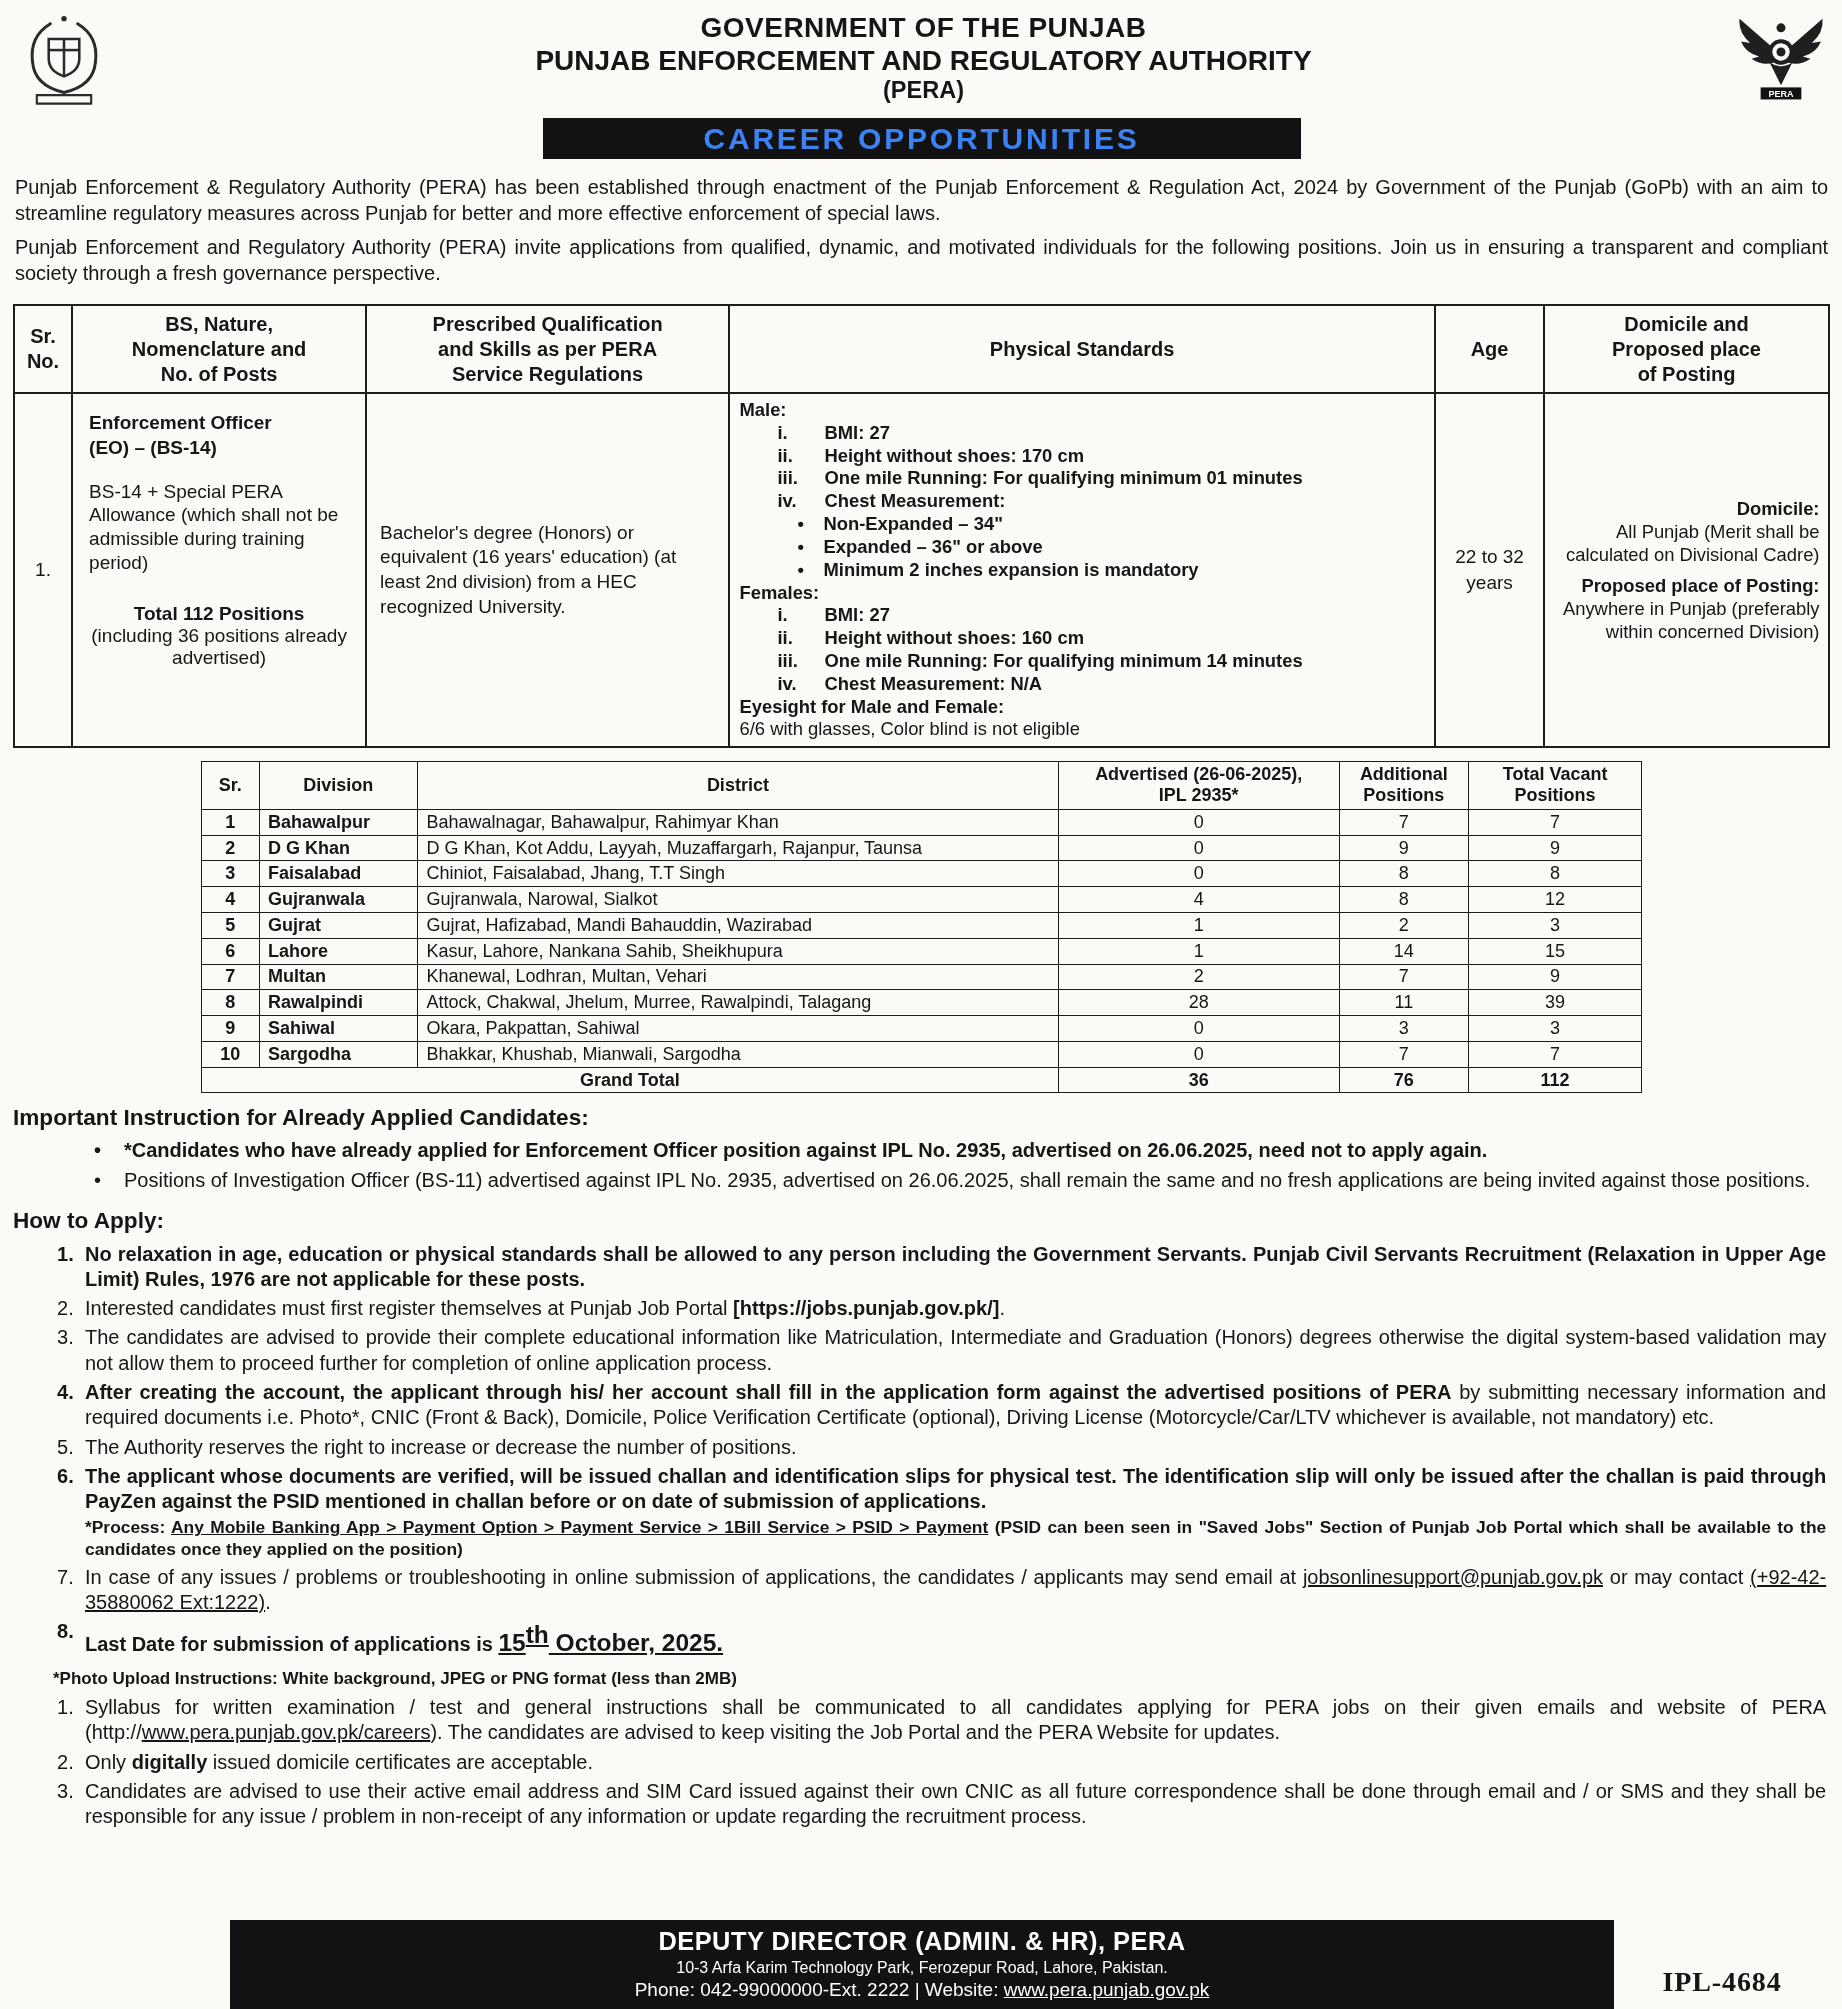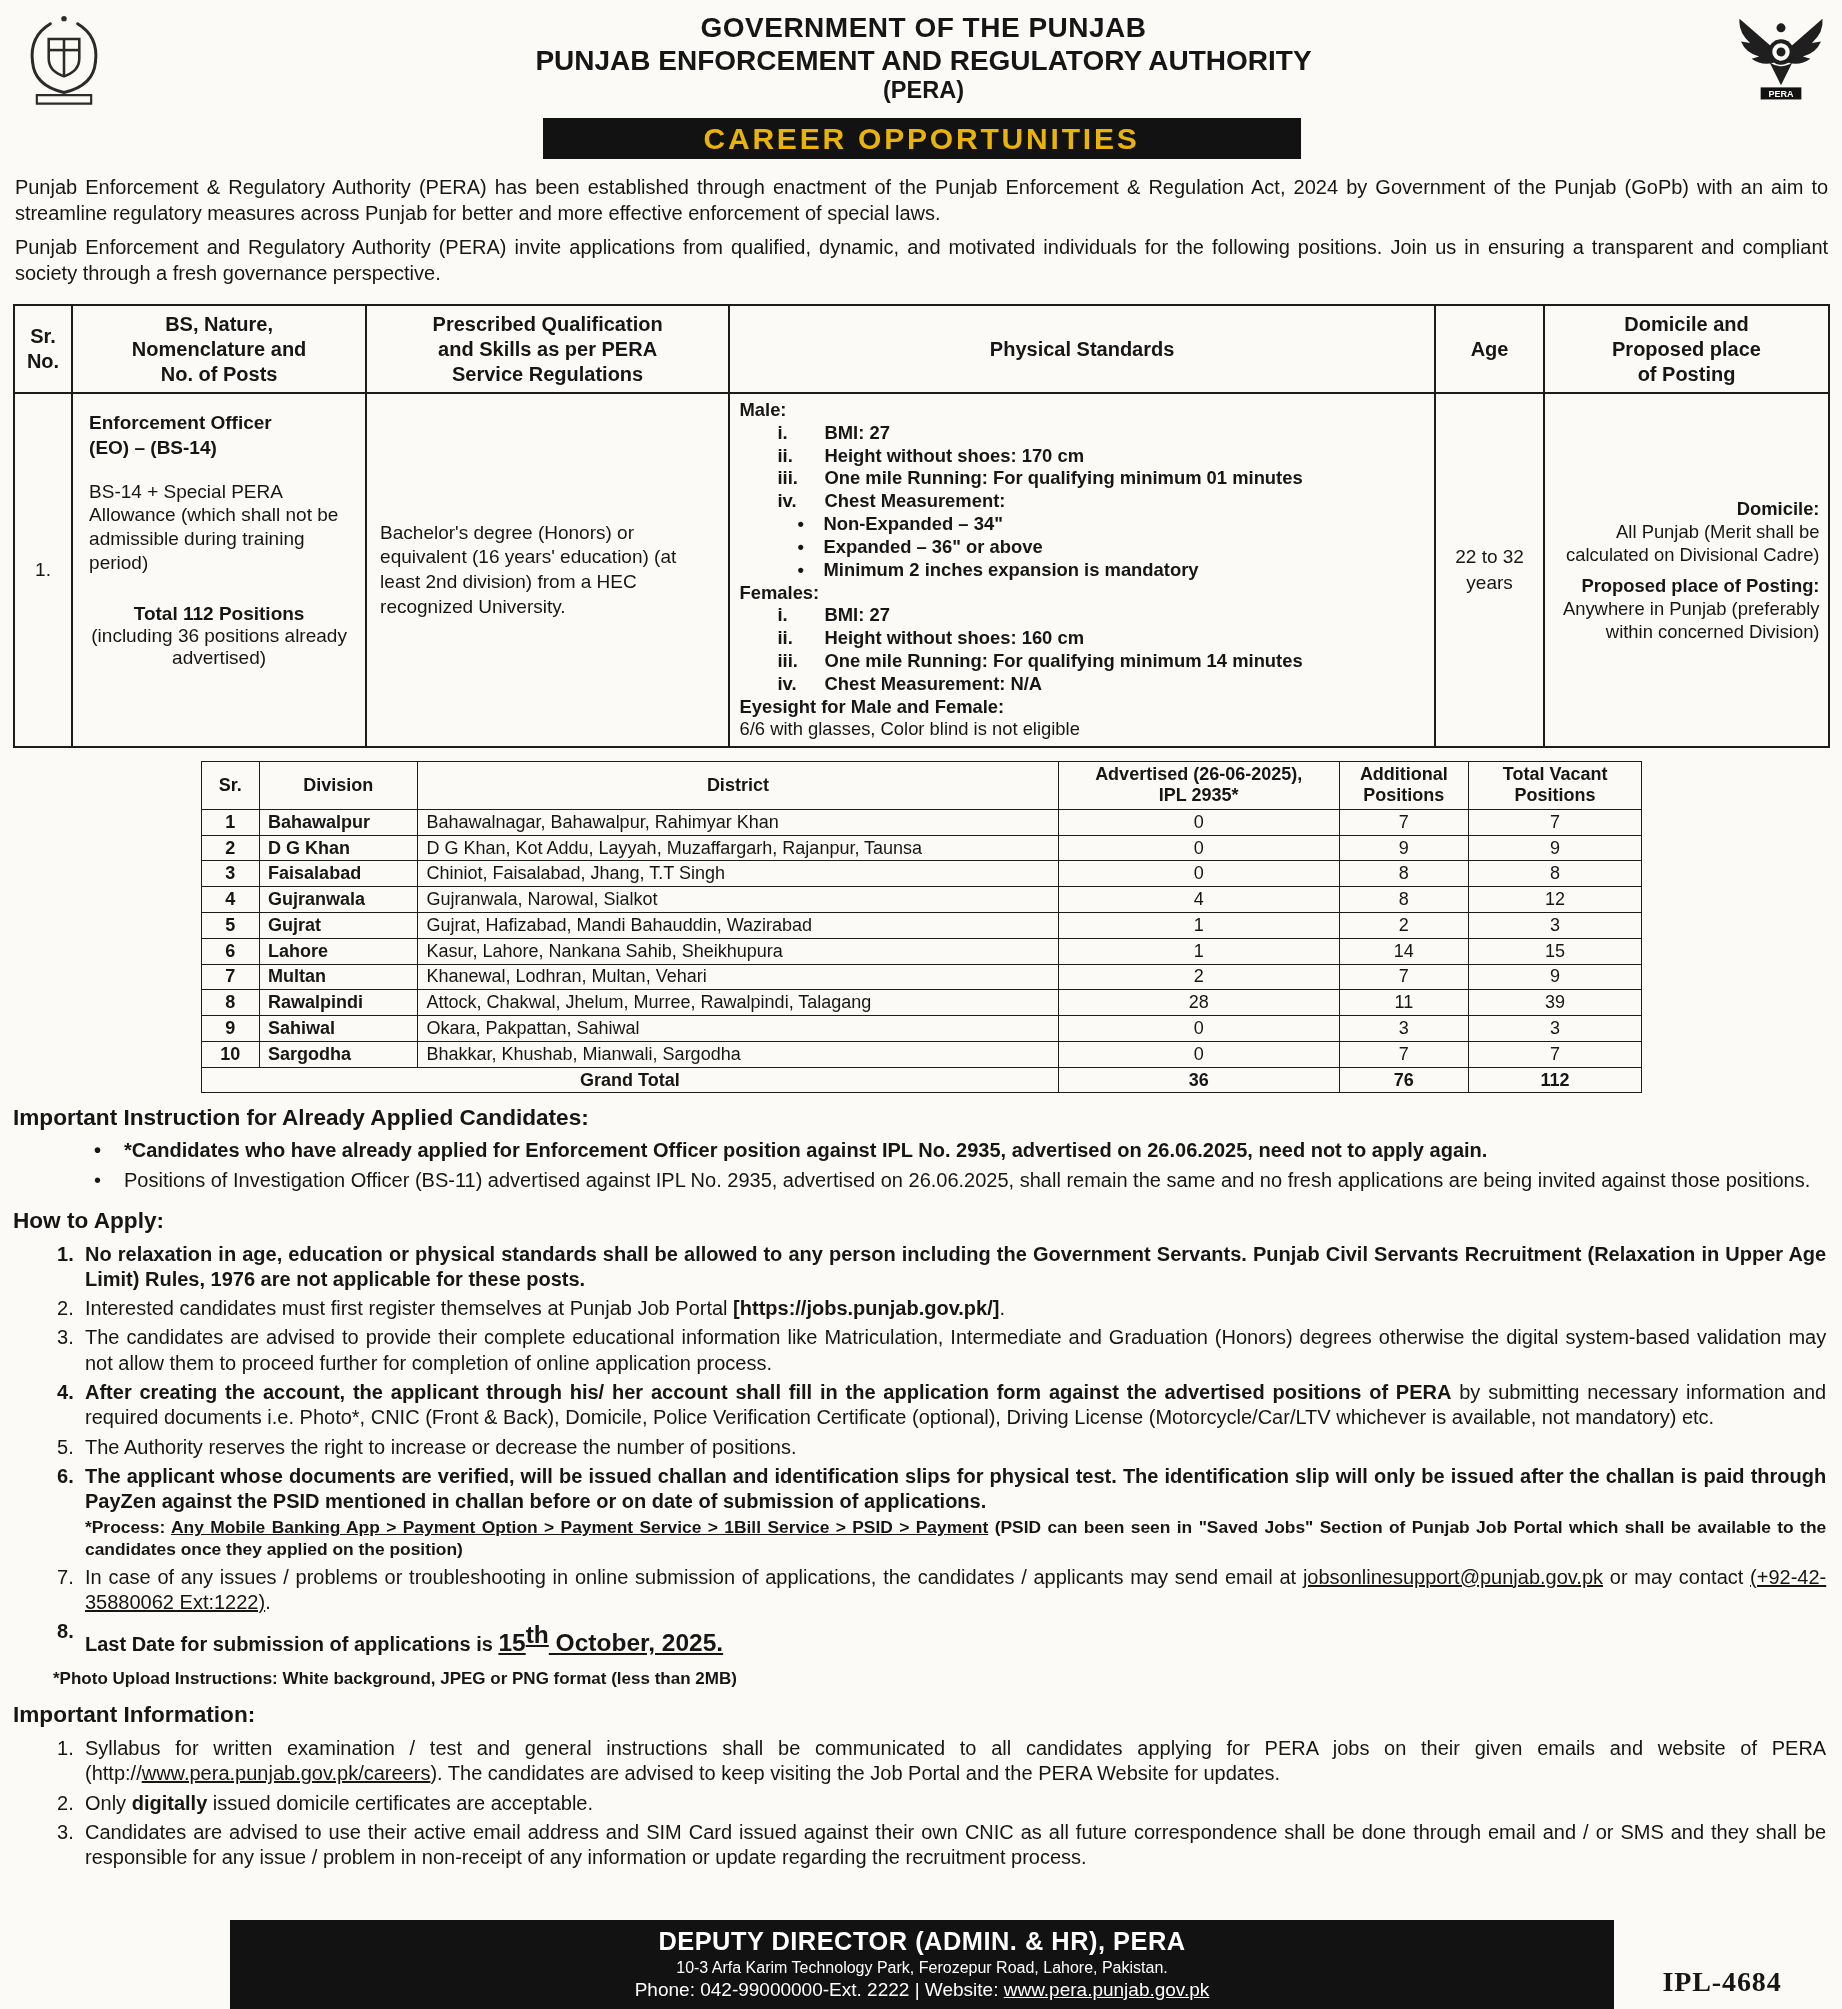--- a/index.html
+++ b/index.html
@@ -8,21 +8,21 @@
   .page{width:1843px;min-height:2009px;background:#fbfaf7;padding:11.3px 13px 0;display:flex;flex-direction:column}
 
   
   .masthead{display:flex;align-items:flex-start;gap:9.4px}
   .logo{flex:none}
   .masthead-text{flex:1;text-align:center;line-height:1.18}
   .gov-line{font-size:28px;font-weight:700;letter-spacing:0.5px}
   .authority-line{font-size:28px;font-weight:700}
   .pera-line{font-size:23.5px;font-weight:700}
   .banner-row{display:flex;justify-content:center;margin:7.5px 0 7.5px}
-  .banner{background:#121212;color:#eab308;font-size:30px;font-weight:700;letter-spacing:2.8px;padding:3.8px 0;width:758px;text-align:center}
+  .banner{background:#121212;color:#3b82f6;font-size:30px;font-weight:700;letter-spacing:2.8px;padding:3.8px 0;width:758px;text-align:center}
 
   .intro-para{font-size:20px;line-height:1.28;margin:8.5px 1.9px;text-align:justify}
 
   
   table.positions{width:100%;border-collapse:collapse;table-layout:fixed;margin:9.4px 0 13px}
   .positions th,.positions td{border:2.8px solid #1c1c1c;padding:5.6px 8.5px;vertical-align:top}
   .positions th{font-size:20px;font-weight:700;text-align:center;vertical-align:middle;line-height:1.25;white-space:pre-line}
   td.c-sr{font-size:19px;text-align:center;vertical-align:middle}
   td.c-post{font-size:19px}
   .post-title{font-weight:700;white-space:pre-line;margin:11.3px 0 19px;padding-left:7.5px;line-height:1.3}
@@ -400,21 +400,20 @@
         <span class="li-marker">7.</span>
         <div class="li-body"><span class="seg">In case of any issues / problems or troubleshooting in online submission of applications, the candidates / applicants may send email at </span><span class="seg u">jobsonlinesupport@punjab.gov.pk</span><span class="seg"> or may contact </span><span class="seg u">(+92-42-35880062 Ext:1222)</span><span class="seg">.</span></div>
       </div>
       <div class="li-row">
         <span class="li-marker b">8.</span>
         <div class="li-body"><span class="seg b">Last Date for submission of applications is </span><span class="seg b u big">15</span><sup class="seg b u big">th</sup><span class="seg b u big"> October, 2025.</span></div>
       </div>
     </div>
   <div class="footnote">*Photo Upload Instructions: White background, JPEG or PNG format (less than 2MB)</div>
 
-  <h2 class="section-title">Important Information:</h2>
   <div id="info-list">
       <div class="li-row">
         <span class="li-marker">1.</span>
         <div class="li-body"><span class="seg">Syllabus for written examination / test and general instructions shall be communicated to all candidates applying for PERA jobs on their given emails and website of PERA (http://</span><span class="seg u">www.pera.punjab.gov.pk/careers</span><span class="seg">). The candidates are advised to keep visiting the Job Portal and the PERA Website for updates.</span></div>
       </div>
       <div class="li-row">
         <span class="li-marker">2.</span>
         <div class="li-body"><span class="seg">Only </span><span class="seg b">digitally</span><span class="seg"> issued domicile certificates are acceptable.</span></div>
       </div>
       <div class="li-row">

